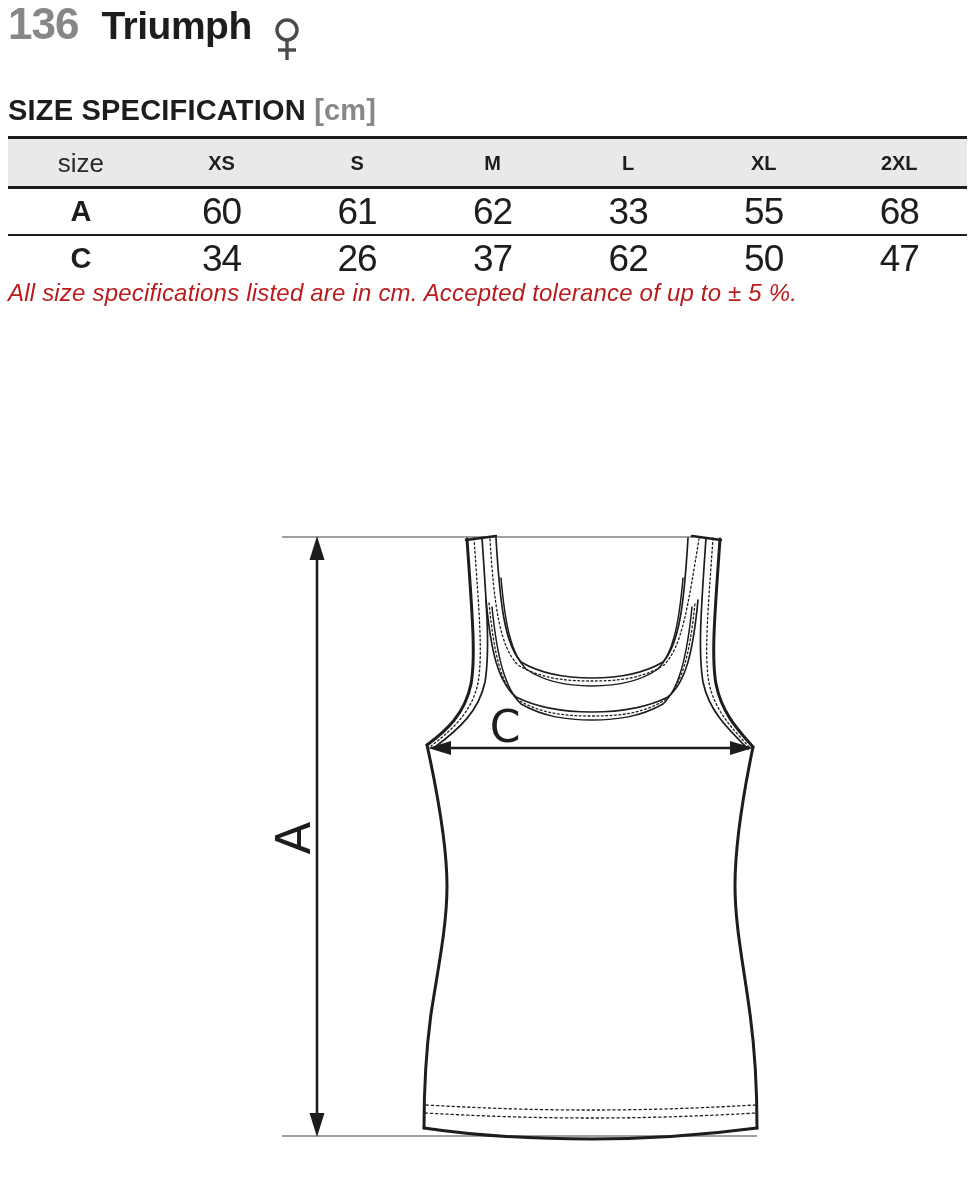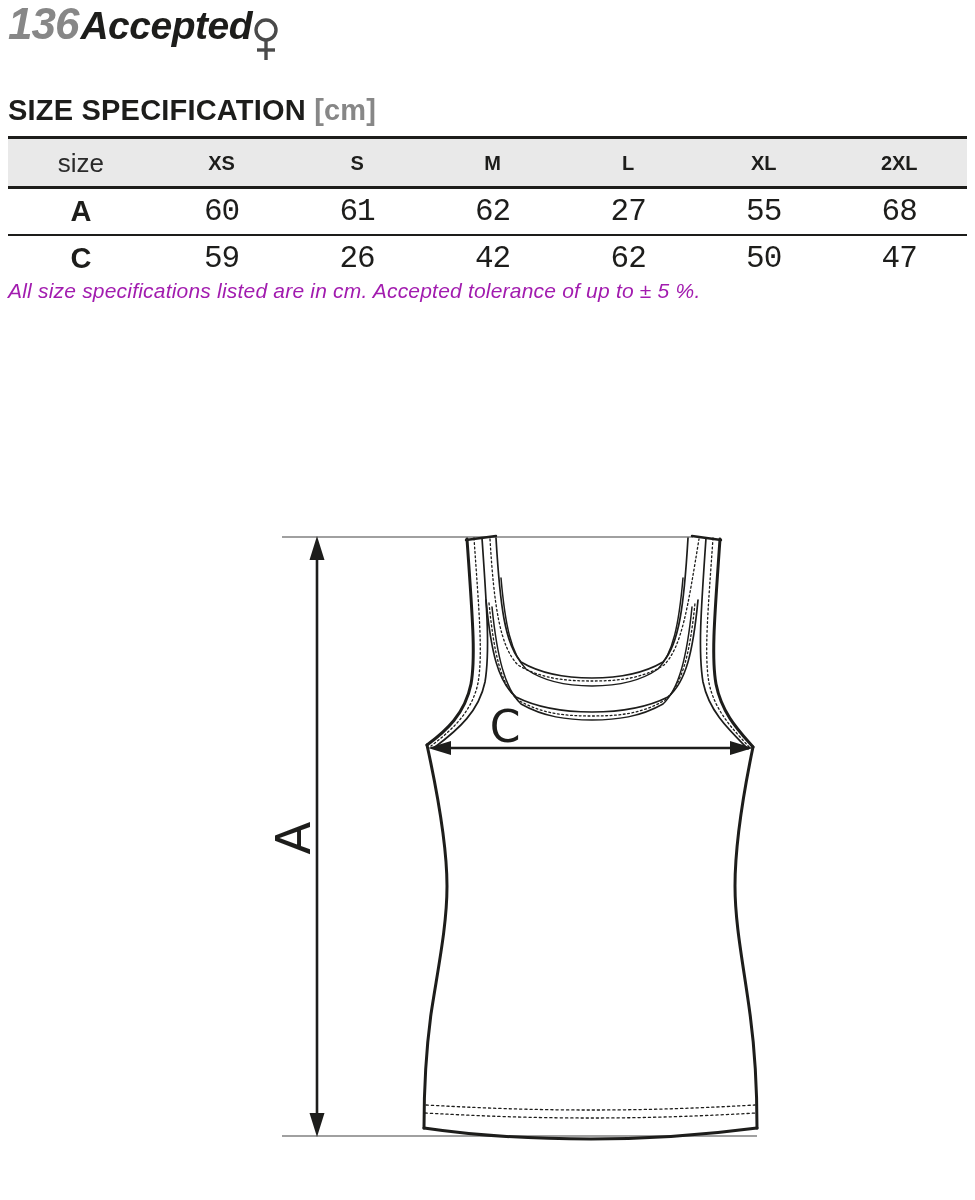--- a/index.html
+++ b/index.html
@@ -7,21 +7,21 @@
     position:relative;
     width:975px;height:1200px;
     background:#ffffff;
     font-family:"Liberation Sans",sans-serif;
     color:#1d1d1b;
     overflow:hidden;
   }
   
   .brandline{
     position:absolute;top:2px;left:8px;
-    display:flex;align-items:baseline;gap:2px;font-style:italic;
+    display:flex;align-items:baseline;gap:23px;
   }
   .product-number{
     font-size:44px;font-weight:800;color:#878787;letter-spacing:-1px;line-height:1;
   }
   .product-name{
     font-size:39px;font-weight:800;color:#1d1d1b;letter-spacing:-0.5px;line-height:1;
   }
   .gender-icon{
     align-self:flex-start;
     margin-top:16px;margin-left:-4px;
@@ -46,41 +46,41 @@
   .t-head{
     background:#e9e9e9;height:47px;
     border-bottom:3px solid #1d1d1b;
   }
   .t-head .cell{font-size:20px;font-weight:700;}
   .t-head .cell.size-word{font-weight:400;font-size:26px;color:#2a2a2a;}
   .t-body-row{height:45px;}
   .t-body-row.row-a{border-bottom:2px solid #1d1d1b;}
   .cell{text-align:center;line-height:1;}
   .dim-cell{font-size:29px;font-weight:700;}
-  .val-cell{font-family:Liberation Mono, monospace;font-size:31px;font-weight:400;letter-spacing:-1px;}
+  .val-cell{font-family:Liberation Sans, sans-serif;font-size:37px;font-weight:400;letter-spacing:-1px;}
   
   .tolerance-note{
     position:absolute;top:279px;left:8px;
-    font-size:21px;font-style:italic;color:#a21caf;letter-spacing:0.2px;
+    font-size:24px;font-style:italic;color:#b91c1c;letter-spacing:0.2px;
   }
   
   .diagram-svg{position:absolute;left:0;top:0;}
   .dim-label{
     font-family:"DejaVu Sans","Liberation Sans",sans-serif;
     fill:#1d1d1b;
   }
 </style>
 </head>
 <body>
 
 <div class="page">
 
   <div class="brandline">
     <span class="product-number">136</span>
-    <span class="product-name">Accepted</span>
+    <span class="product-name">Triumph</span>
     <svg class="gender-icon" width="32" height="46" viewBox="0 0 32 46">
       <circle cx="16" cy="12" r="10" fill="none" stroke="#4a4a4a" stroke-width="3.4"></circle>
       <line x1="16" y1="22" x2="16" y2="42" stroke="#4a4a4a" stroke-width="3.4"></line>
       <line x1="7" y1="32" x2="25" y2="32" stroke="#4a4a4a" stroke-width="3.4"></line>
     </svg>
   </div>
 
   <div class="section-title">
     <span>SIZE SPECIFICATION</span>
     <span class="section-unit">[cm]</span>
@@ -94,29 +94,29 @@
       <div class="cell">M</div>
       <div class="cell">L</div>
       <div class="cell">XL</div>
       <div class="cell">2XL</div>
     </div>
     <div class="t-row t-body-row row-a">
       <div class="cell dim-cell">A</div>
       <div class="cell val-cell">60</div>
       <div class="cell val-cell">61</div>
       <div class="cell val-cell">62</div>
-      <div class="cell val-cell">27</div>
+      <div class="cell val-cell">33</div>
       <div class="cell val-cell">55</div>
       <div class="cell val-cell">68</div>
     </div>
     <div class="t-row t-body-row row-c">
       <div class="cell dim-cell">C</div>
-      <div class="cell val-cell">59</div>
+      <div class="cell val-cell">34</div>
       <div class="cell val-cell">26</div>
-      <div class="cell val-cell">42</div>
+      <div class="cell val-cell">37</div>
       <div class="cell val-cell">62</div>
       <div class="cell val-cell">50</div>
       <div class="cell val-cell">47</div>
     </div>
   </div>
 
   <div class="tolerance-note">All size specifications listed are in cm. Accepted tolerance of up to ± 5 %.</div>
 
   <svg class="diagram-svg" width="975" height="1200" viewBox="0 0 975 1200">
 

